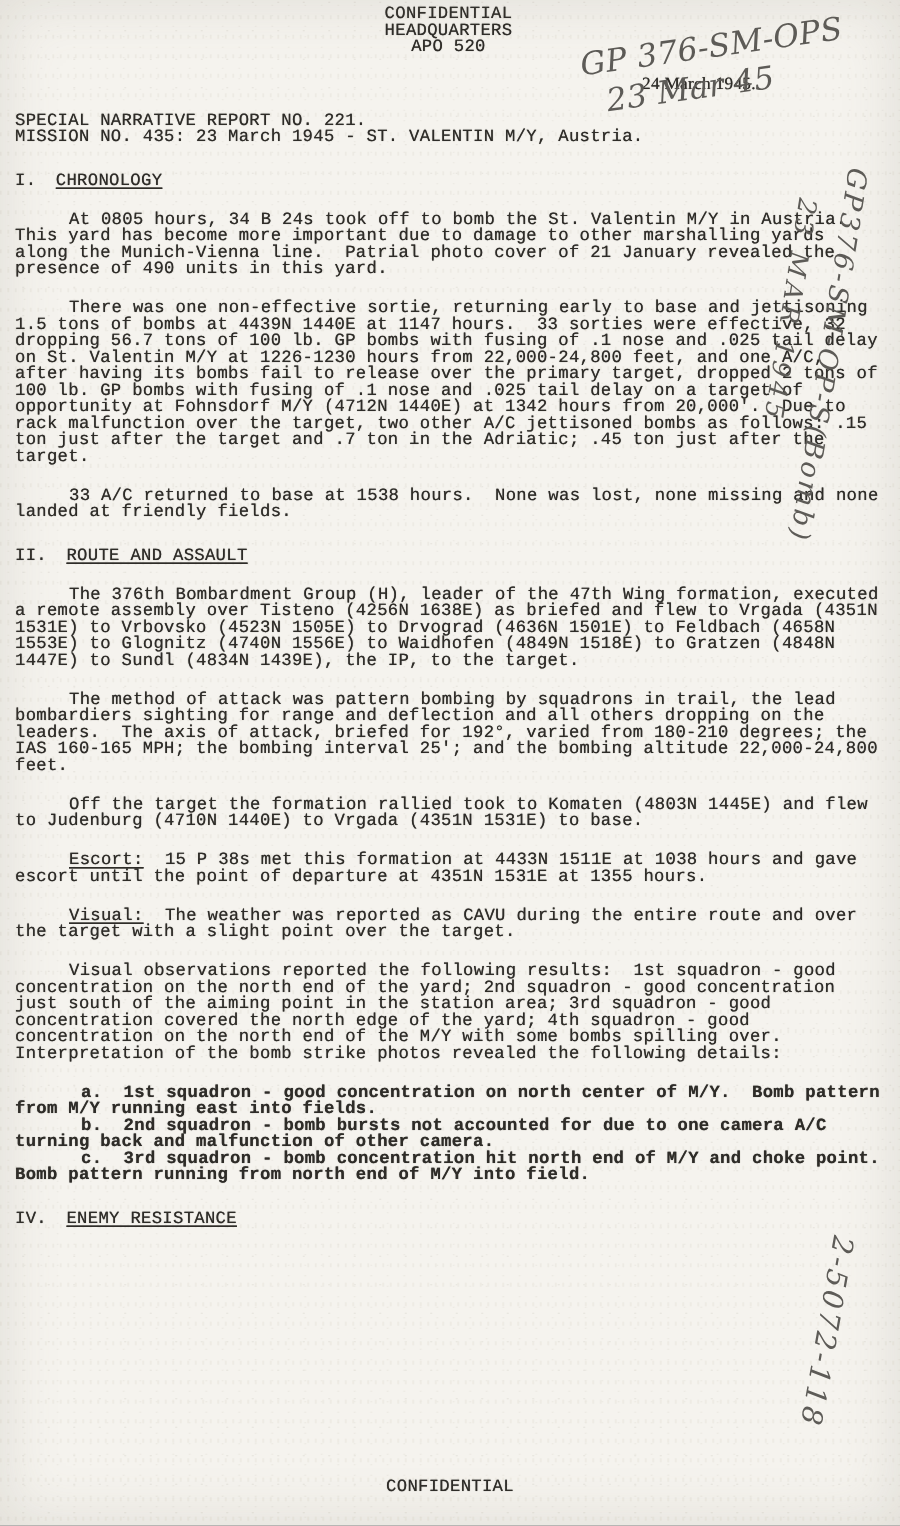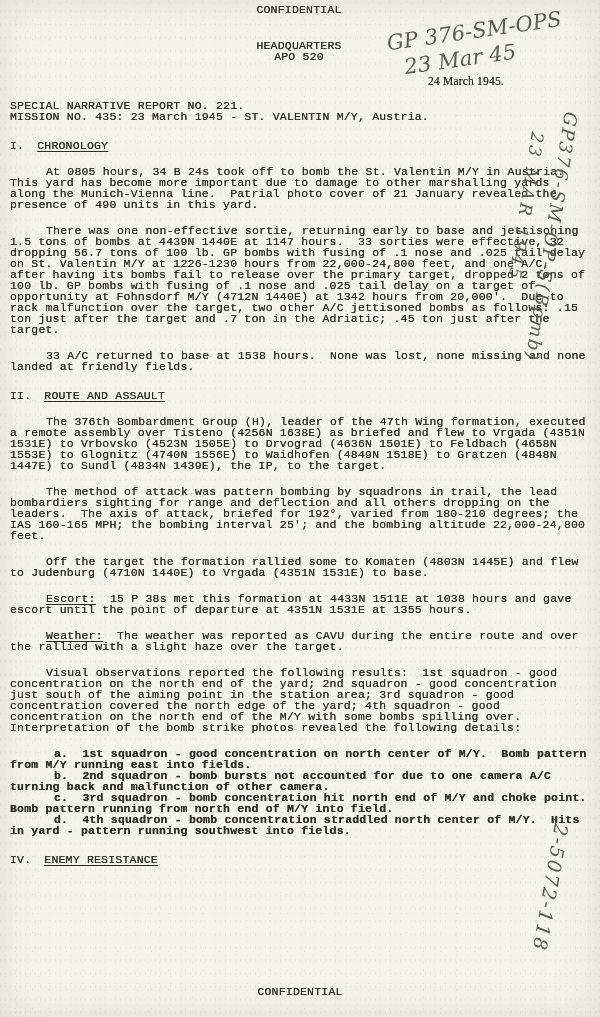--- a/index.html
+++ b/index.html
@@ -21,21 +21,21 @@
     opacity:.55;
   }
   .page::after {
     content:""; position:absolute; inset:0; pointer-events:none;
     box-shadow:inset 0 0 40px rgba(120,115,100,0.18);
   }
   .content { position:relative; padding:0 12px 0 10px; }
   .typed { text-shadow:0 0 0.5px rgba(46,44,40,0.85); }
   .center { text-align:center; }
   .conf-top { padding-top:4px; }
-  .hq { margin-top:25px; }
+  .hq { }
   .date-line { margin-top:14px; margin-left:418px;font-family:Liberation Serif, serif; }
   .title-block { margin-top:13px; }
   p.para { margin:15px 0 0 0; text-indent:36px; white-space:pre-wrap; }
   p.sec { margin:18px 0 0 0; white-space:pre-wrap; }
   .sec .num { margin-right:13px; }
   .u { text-decoration:underline; text-underline-offset:2px; }
   p.item { margin:0; text-indent:44px; white-space:pre-wrap;font-weight:bold; }
   p.item.first { margin-top:15px; }
   .footer-conf {
     position:absolute; top:986px; left:0; width:100%; text-align:center;
@@ -72,29 +72,28 @@
     </div>
 
     <p class="sec"><span class="num">I.</span><span class="u">CHRONOLOGY</span></p>
     <p class="para">At 0805 hours, 34 B 24s took off to bomb the St. Valentin M/Y in Austria. This yard has become more important due to damage to other marshalling yards along the Munich-Vienna line.  Patrial photo cover of 21 January revealed the presence of 490 units in this yard.</p>
     <p class="para">There was one non-effective sortie, returning early to base and jettisoning 1.5 tons of bombs at 4439N 1440E at 1147 hours.  33 sorties were effective, 32 dropping 56.7 tons of 100 lb. GP bombs with fusing of .1 nose and .025 tail delay on St. Valentin M/Y at 1226-1230 hours from 22,000-24,800 feet, and one A/C, after having its bombs fail to release over the primary target, dropped 2 tons of 100 lb. GP bombs with fusing of .1 nose and .025 tail delay on a target of opportunity at Fohnsdorf M/Y (4712N 1440E) at 1342 hours from 20,000'.  Due to rack malfunction over the target, two other A/C jettisoned bombs as follows: .15 ton just after the target and .7 ton in the Adriatic; .45 ton just after the target.</p>
     <p class="para">33 A/C returned to base at 1538 hours.  None was lost, none missing and none landed at friendly fields.</p>
 
     <p class="sec"><span class="num">II.</span><span class="u">ROUTE AND ASSAULT</span></p>
     <p class="para">The 376th Bombardment Group (H), leader of the 47th Wing formation, executed a remote assembly over Tisteno (4256N 1638E) as briefed and flew to Vrgada (4351N 1531E) to Vrbovsko (4523N 1505E) to Drvograd (4636N 1501E) to Feldbach (4658N 1553E) to Glognitz (4740N 1556E) to Waidhofen (4849N 1518E) to Gratzen (4848N 1447E) to Sundl (4834N 1439E), the IP, to the target.</p>
     <p class="para">The method of attack was pattern bombing by squadrons in trail, the lead bombardiers sighting for range and deflection and all others dropping on the leaders.  The axis of attack, briefed for 192°, varied from 180-210 degrees; the IAS 160-165 MPH; the bombing interval 25'; and the bombing altitude 22,000-24,800 feet.</p>
-    <p class="para">Off the target the formation rallied some to Komaten (4803N 1445E) and flew to Judenburg (4710N 1440E) to Vrgada (4351N 1531E) to base.</p>
+    <p class="para">Off the target the formation rallied took to Komaten (4803N 1445E) and flew to Judenburg (4710N 1440E) to Vrgada (4351N 1531E) to base.</p>
     <p class="para"><span class="u">Escort:</span><span>  15 P 38s met this formation at 4433N 1511E at 1038 hours and gave escort until the point of departure at 4351N 1531E at 1355 hours.</span></p>
-    <p class="para"><span class="u">Weather:</span><span>  The weather was reported as CAVU during the entire route and over the rallied with a slight haze over the target.</span></p>
+    <p class="para"><span class="u">Visual:</span><span>  The weather was reported as CAVU during the entire route and over the target with a slight point over the target.</span></p>
 
     <p class="para">Visual observations reported the following results:  1st squadron - good concentration on the north end of the yard; 2nd squadron - good concentration just south of the aiming point in the station area; 3rd squadron - good concentration covered the north edge of the yard; 4th squadron - good concentration on the north end of the M/Y with some bombs spilling over.  Interpretation of the bomb strike photos revealed the following details:</p>
     <p class="item first"><span>a.</span><span>  1st squadron - good concentration on north center of M/Y.  Bomb pattern from M/Y running east into fields.</span></p>
     <p class="item"><span>b.</span><span>  2nd squadron - bomb bursts not accounted for due to one camera A/C turning back and malfunction of other camera.</span></p>
     <p class="item"><span>c.</span><span>  3rd squadron - bomb concentration hit north end of M/Y and choke point. Bomb pattern running from north end of M/Y into field.</span></p>
-    <p class="item"><span>d.</span><span>  4th squadron - bomb concentration straddled north center of M/Y.  Hits in yard - pattern running southwest into fields.</span></p>
 
     <p class="sec"><span class="num">IV.</span><span class="u">ENEMY RESISTANCE</span></p>
 
   </div>
 
   <div class="footer-conf typed">CONFIDENTIAL</div>
 
   <div class="hand hand-topright">
     <div>GP 376-SM-OPS</div>
     <div class="l2">23 Mar 45</div>

